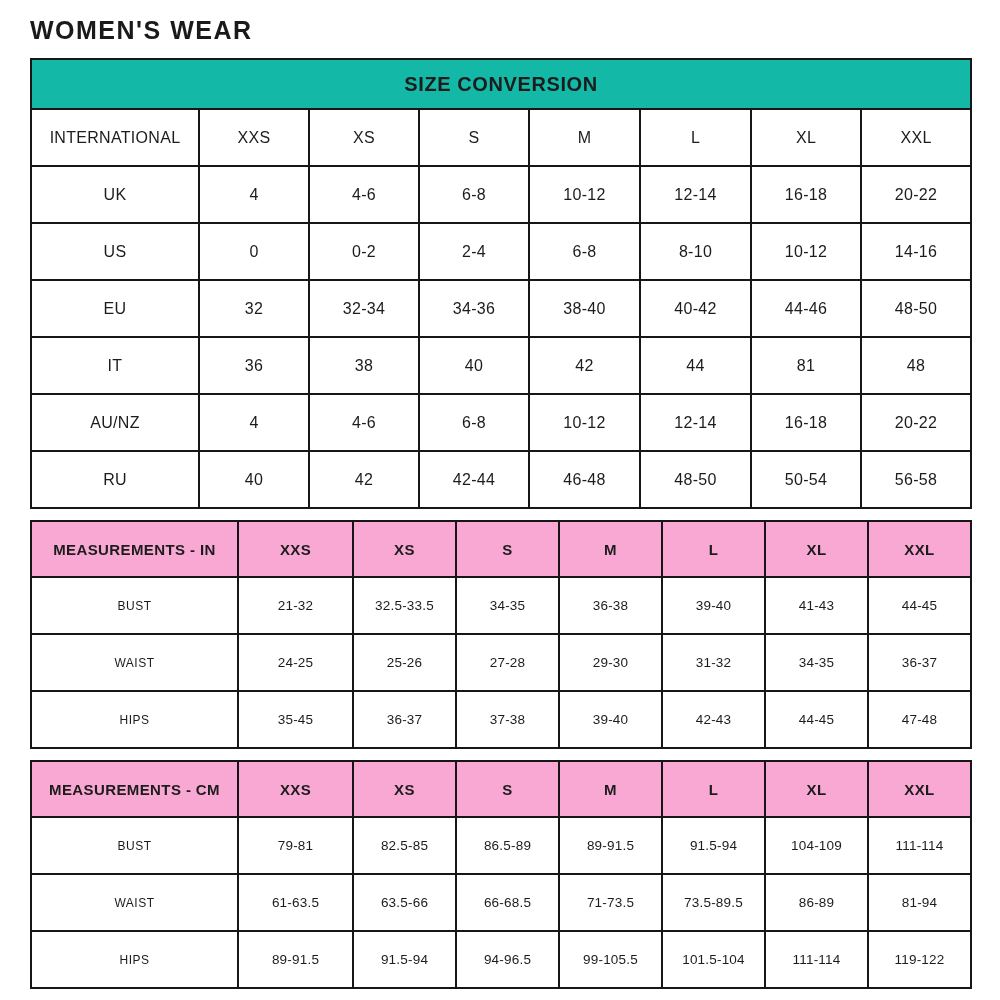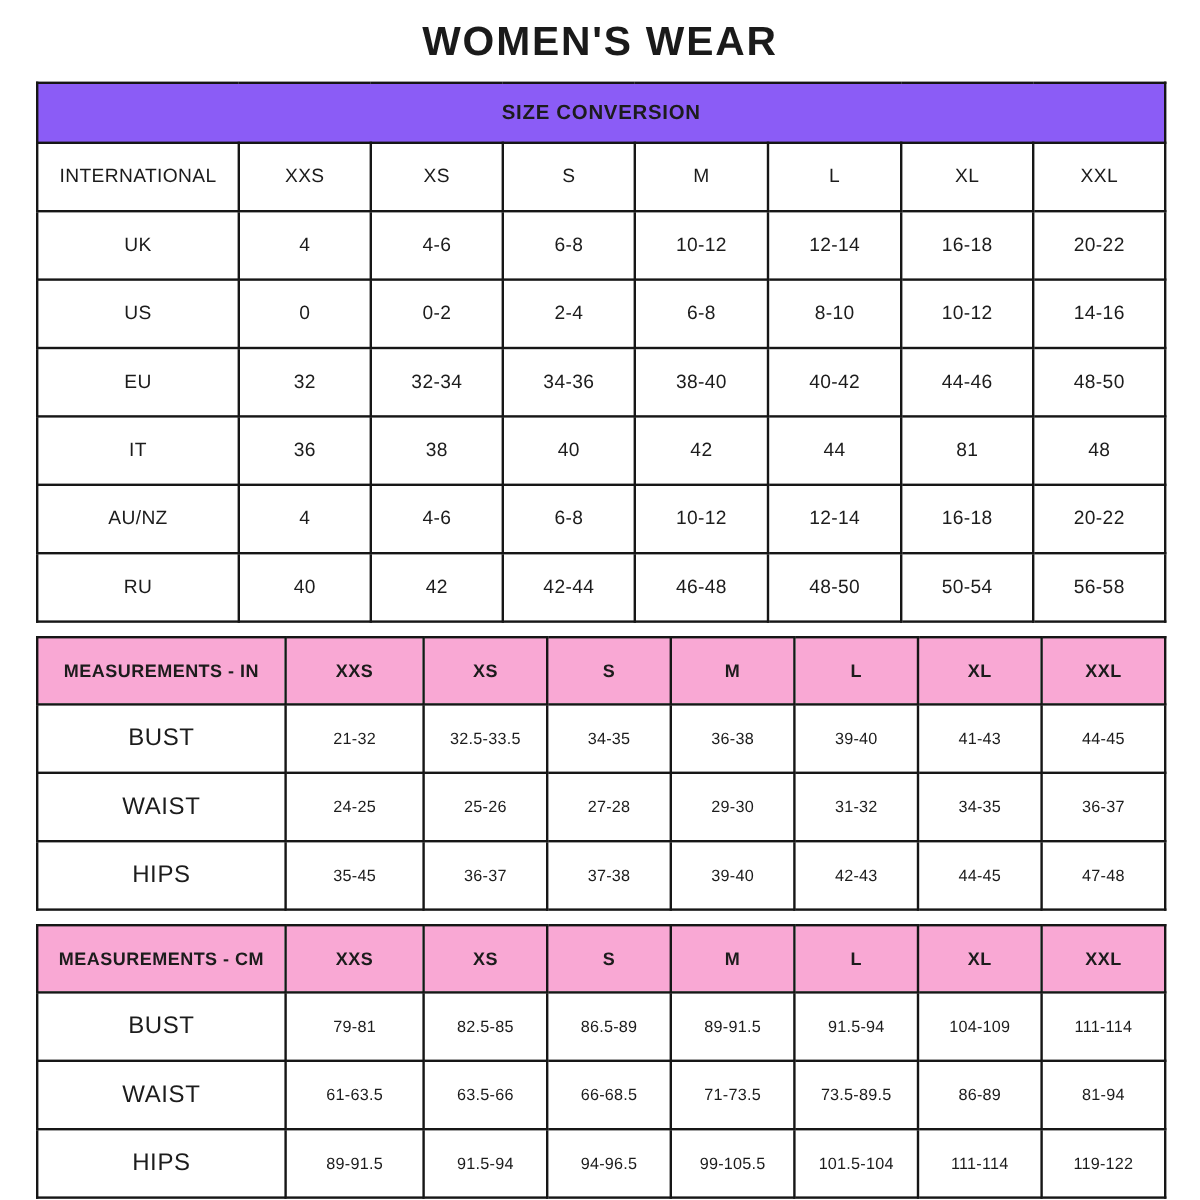--- a/index.html
+++ b/index.html
@@ -10,59 +10,58 @@
     height: 1000px;
     font-family: "Liberation Sans", sans-serif;
     color: #1c1c1c;
   }
   .page {
     width: 940px;
     margin: 0 auto;
     padding-top: 10px;
   }
   .page-title {
-    text-align: center;
-    font-size: 34px;
+    font-size: 25px;
     font-weight: bold;
     letter-spacing: 1.5px;
     color: #1a1a1a;
     margin: 6px 0 13px 0;
   }
   table {
     width: 940px;
     border-collapse: collapse;
     table-layout: fixed;
     margin-bottom: 11px;
   }
   td, th {
     border: 2px solid #161616;
     text-align: center;
     vertical-align: middle;
     padding: 0 2px;
     overflow: hidden;
   }
   
   .t1 .banner-row th {
-    background: #8b5cf6;
+    background: #14b8a6;
     height: 48px;
-    font-size: 17px;
+    font-size: 20px;
     font-weight: bold;
     letter-spacing: 0.6px;
   }
   .t1 td { height: 55px; font-size: 16px; font-weight: normal; letter-spacing: 0.3px; }
   
   .tm th {
     background: #f9a8d4;
     height: 54px;
     font-size: 15px;
     font-weight: bold;
     letter-spacing: 0.4px;
   }
   .tm td { height: 55px; font-size: 13.5px; letter-spacing: 0.2px; }
-  .tm td.row-label { font-size: 20px; letter-spacing: 0.5px; }
+  .tm td.row-label { font-size: 12px; letter-spacing: 0.5px; }
 </style>
 </head>
 <body>
 
 <div class="page">
 
   <div class="page-title">WOMEN'S WEAR</div>
 
   <table class="t1">
     <colgroup>

